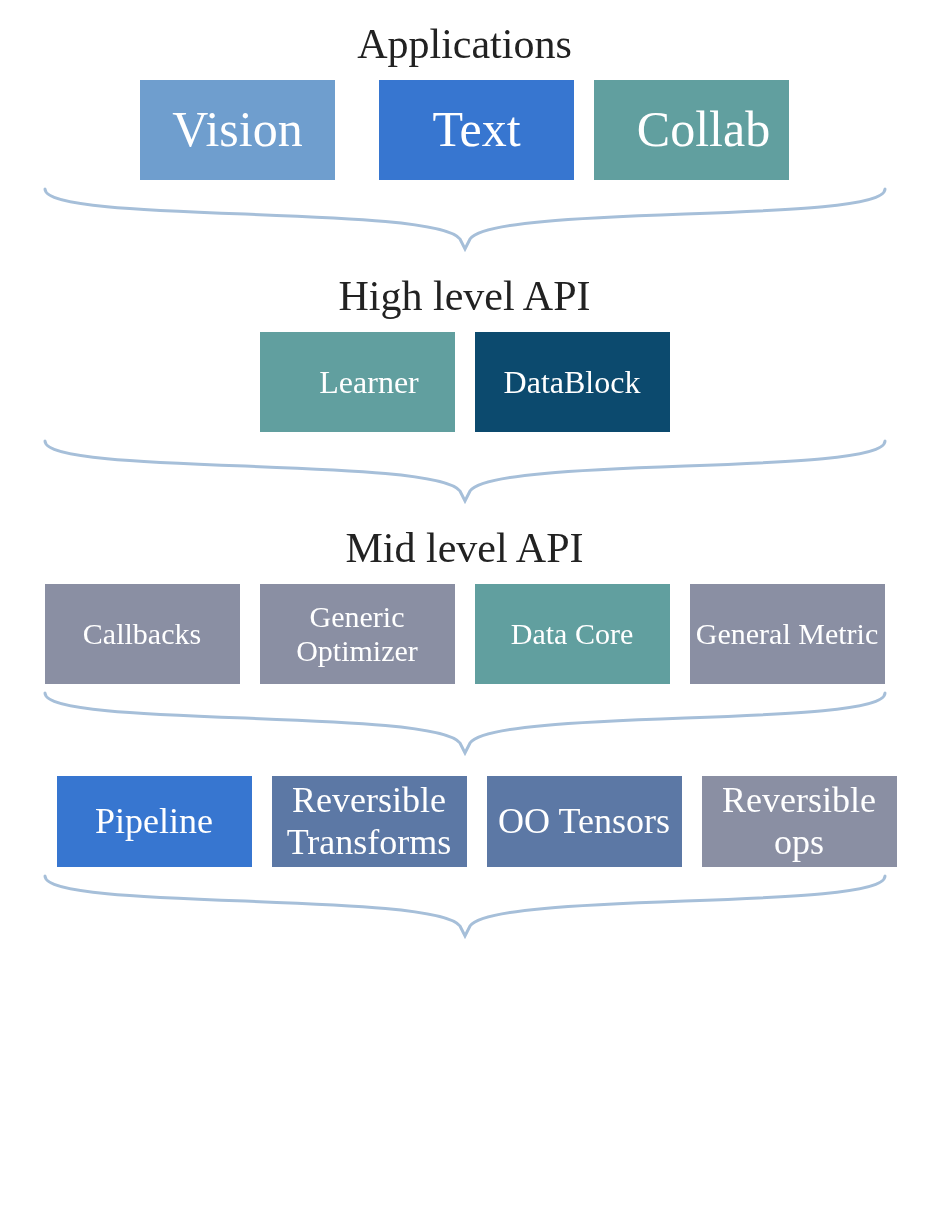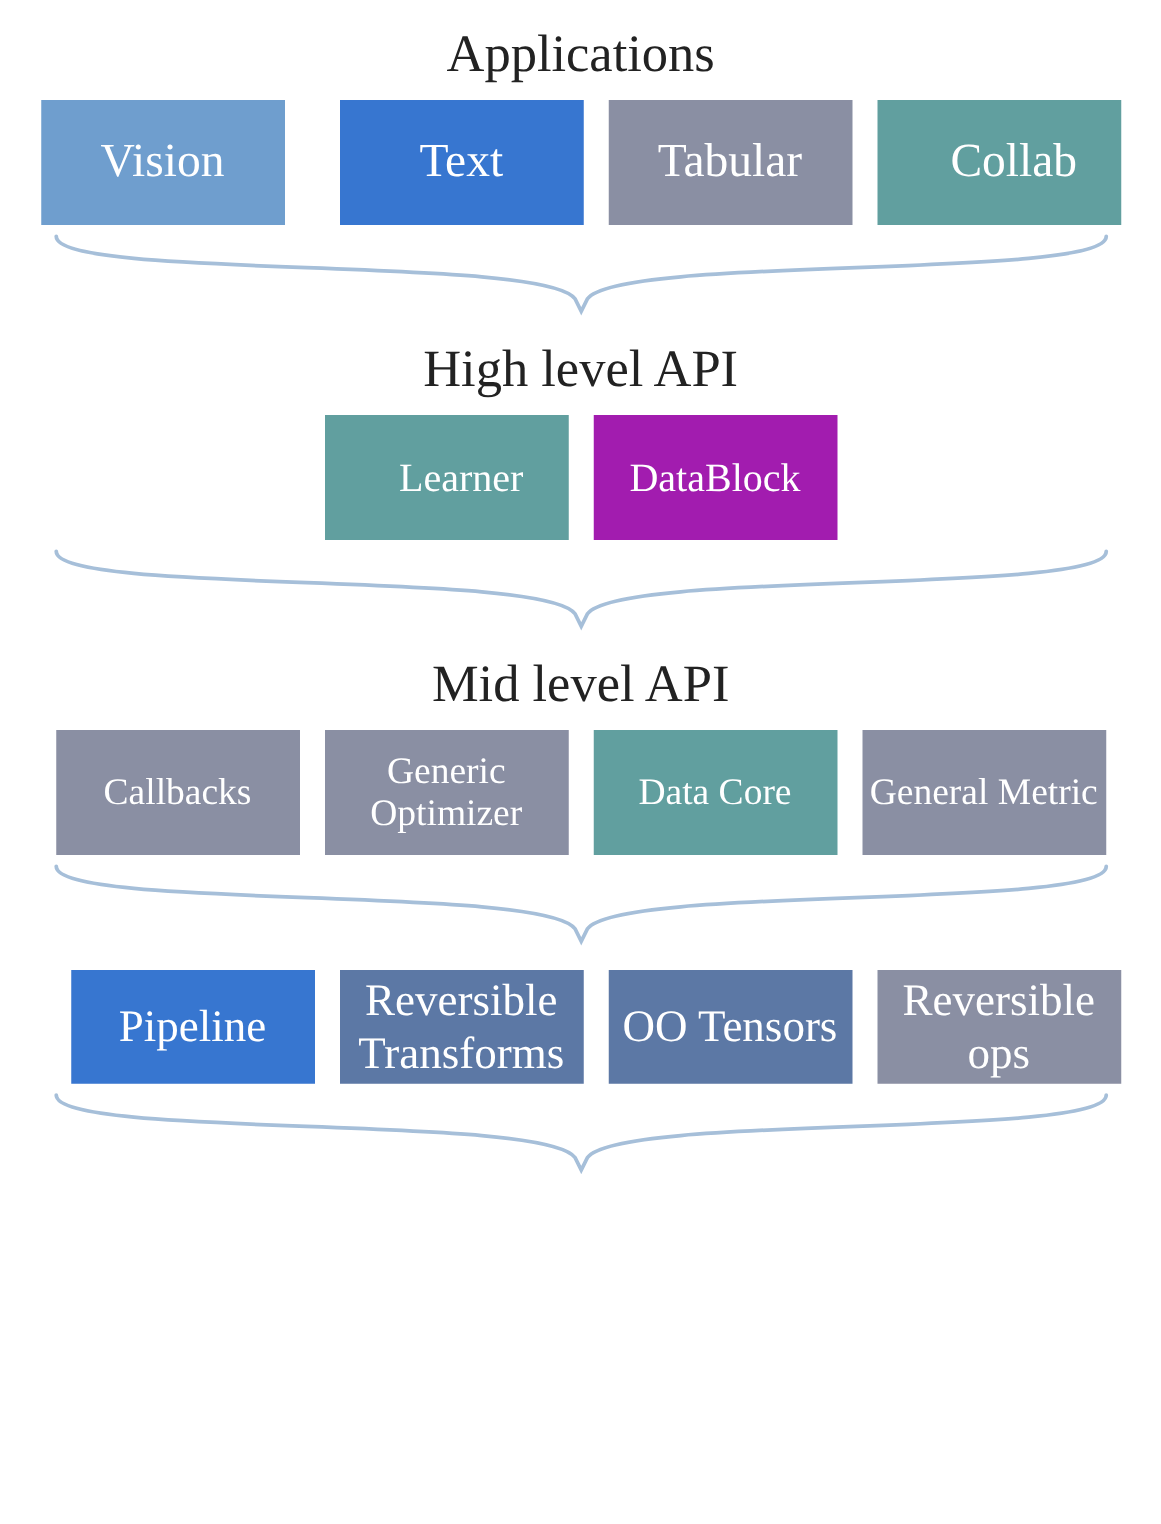--- a/index.html
+++ b/index.html
@@ -36,21 +36,21 @@
       justify-content: center;
       color: #fff;
       font-weight: 300;
       text-align: center;
       line-height: 1.15;
     }
     
     .apps .box {
       width: 195px;
       height: 100px;
-      font-size: 38px;
+      font-size: 50px;
     }
     
     .high .box {
       width: 195px;
       height: 100px;
       font-size: 32px;
     }
     
     .mid .box {
       width: 195px;
@@ -70,32 +70,31 @@
       height: 70px;
       display: block;
       margin-top: 4px;
       margin-bottom: 18px;
     }
     
     .c-lightblue { background: #6f9ece; }
     .c-blue { background: #3776d0; margin-left: 24px; }
     .c-greyblue { background: #8a8fa3; }
     .c-teal { background: #619f9f; padding-left: 24px; }
-    .c-mauve { background: #a21caf; }
+    .c-mauve { background: #0c4a6e; }
     .c-steel { background: #5c78a5; }
   </style>
 </head>
 <body>
 
 <div class="section apps">
   <div class="section-title">Applications</div>
   <div class="box-row">
     <div class="box c-lightblue">Vision</div>
     <div class="box c-blue">Text</div>
-    <div class="box c-greyblue">Tabular</div>
     <div class="box c-teal">Collab</div>
   </div>
   <svg class="bracket" viewBox="0 0 860 70" preserveAspectRatio="none">
     <path d="M10,5 C10,40 400,20 425,55 L430,65 L435,55 C460,20 850,40 850,5" fill="none" stroke="#a6bfd9" stroke-width="3" stroke-linecap="round"></path>
   </svg>
 </div>
 
 <div class="section high">
   <div class="section-title">High level API</div>
   <div class="box-row">

